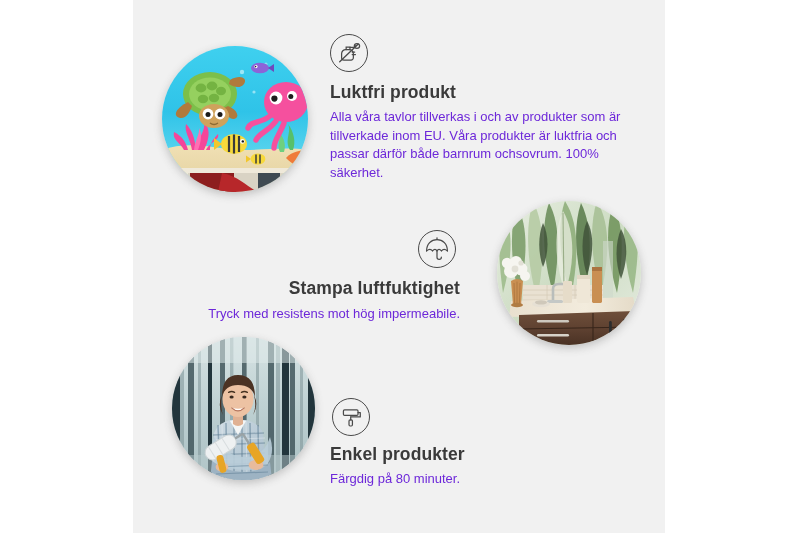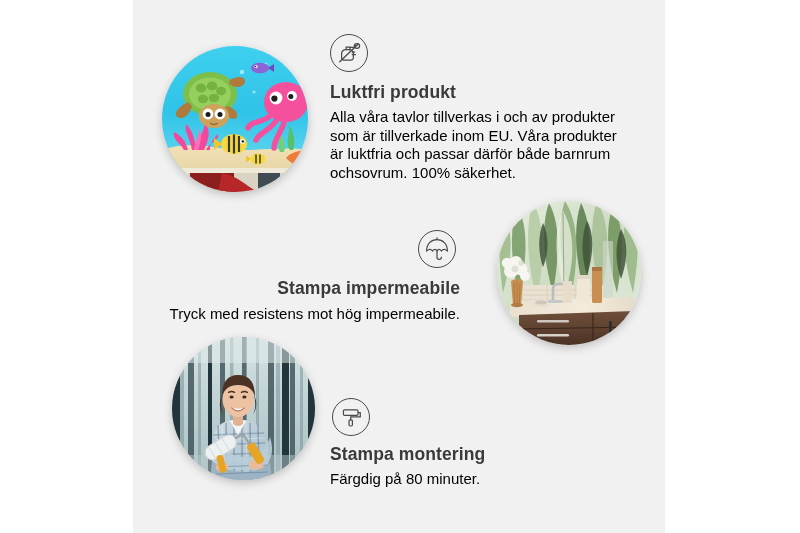--- a/index.html
+++ b/index.html
@@ -42,23 +42,23 @@
   }
   .title {
     font-size: 17.5px;
     font-weight: bold;
     color: #3a3a3a;
     letter-spacing: .1px;
     white-space: nowrap;
     margin: 0;
   }
   .desc {
-    font-size: 15px;
+    font-size: 13px;
     line-height: 18.5px;
-    color: #000000;
+    color: #6d28d9;
     margin: 0;
   }
 
   
   #f1 { left: 330px; top: 34px; width: 300px; }
   #f1 .icon-badge { left: 0; top: 0; width: 38px; height: 38px; }
   #f1 .title { position: absolute; left: 0; top: 48px; }
   #f1 .desc  { position: absolute; left: 0; top: 74px; width: 296px; }
 
   
@@ -347,21 +347,21 @@
           <path d="M8 21 C8 13.6 12.9 9 19 9 C25.1 9 30 13.6 30 21"></path>
 
           <path d="M8 21 Q11.7 17.6 14.3 21 Q17 17.6 19 21 Q21 17.6 23.7 21 Q26.3 17.6 30 21"></path>
 
           <path d="M19 7.2 v1.8"></path>
 
           <path d="M19 21 v6.6 a2.3 2.3 0 0 0 4.6 0"></path>
         </g>
       </svg>
     </span>
-    <p class="title">Stampa impermeabile</p>
+    <p class="title">Stampa luftfuktighet</p>
     <p class="desc">Tryck med resistens mot hög impermeabile.</p>
   </div>
 
   <div class="photo" id="photo-forest">
     <svg viewBox="0 0 143 143" preserveAspectRatio="none">
       <defs>
         <linearGradient id="mistG" x1="0" y1="0" x2="0" y2="1">
           <stop offset="0%" stop-color="#d7e3e4"></stop>
           <stop offset="45%" stop-color="#c0d2d4"></stop>
           <stop offset="100%" stop-color="#a9bfc2"></stop>
@@ -484,17 +484,17 @@
           <rect x="11" y="11.4" width="15.4" height="5.8" rx="1.2"></rect>
 
           <path d="M26.4 14.3 h2.4 v4.6 h-10.1"></path>
 
           <path d="M18.7 18.9 v3.2"></path>
 
           <rect x="16.9" y="22.1" width="3.6" height="6.4" rx="1.2"></rect>
         </g>
       </svg>
     </span>
-    <p class="title">Stampa montering</p>
+    <p class="title">Enkel produkter</p>
     <p class="desc">Färgdig på 80 minuter.</p>
   </div>
 
 </div>
 
 </body></html>

